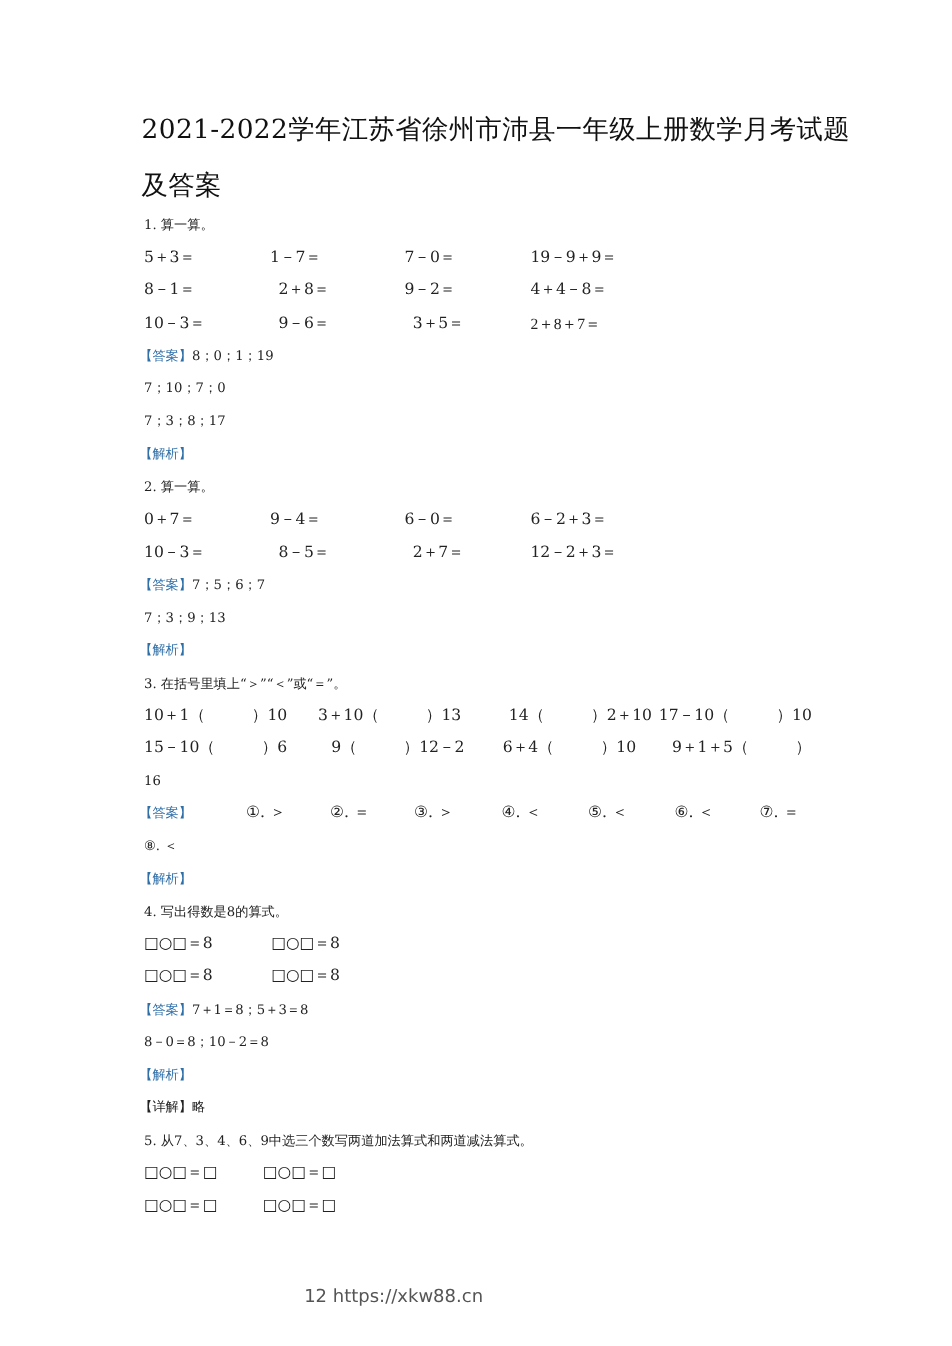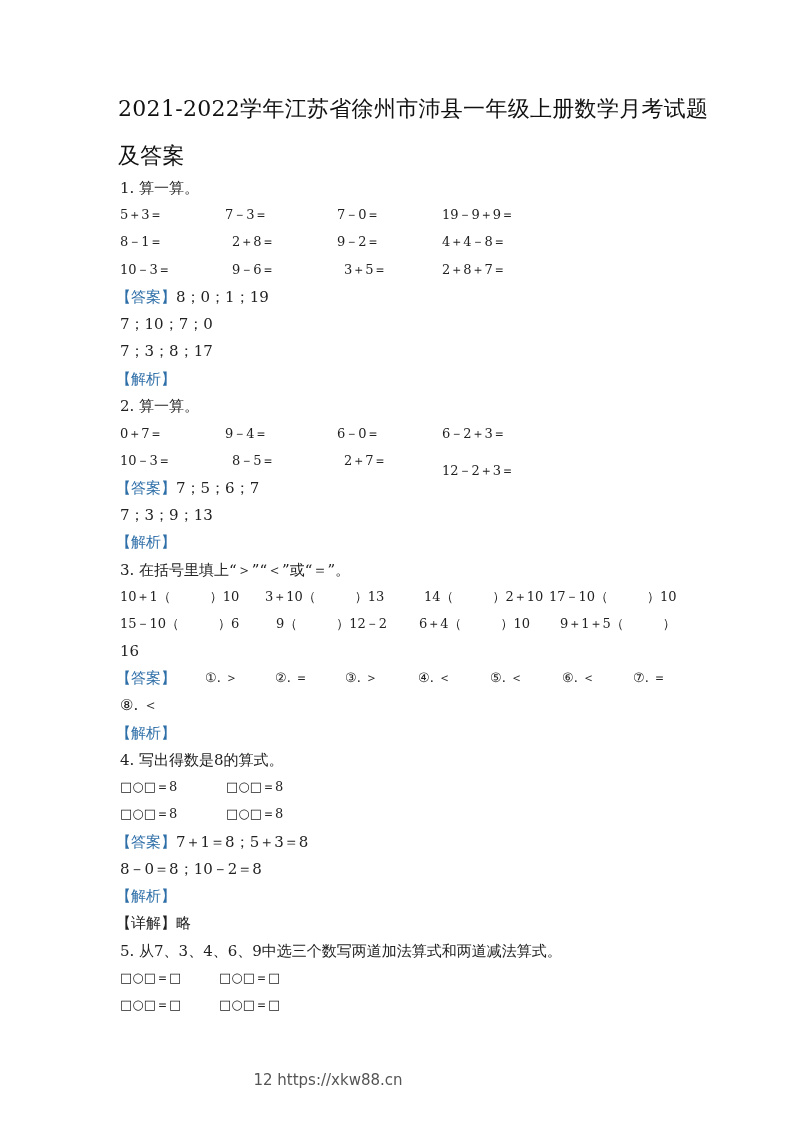--- a/index.html
+++ b/index.html
@@ -1,61 +1,61 @@
 <!DOCTYPE html>
 <html><head>
 <meta charset="utf-8">
 <style>
   html, body { margin: 0; padding: 0; background: #ffffff; }
   body { width: 793px; height: 1122px; position: relative; overflow: hidden;
          font-family: "DejaVu Serif", "Liberation Serif", serif; color: #222; }
   .page { position: absolute; left: 0; top: 0; width: 793px; height: 1122px; }
   .title { position: absolute; left: 118px; font-size: 22px; line-height: 26px; color: #111;
            font-family: "DejaVu Serif", "Liberation Serif", serif; letter-spacing: 0.3px; }
-  .line { position: absolute; left: 120px; font-size: 15px; line-height: 16px; white-space: nowrap; color: #222; }
+  .line { position: absolute; left: 120px; font-size: 11px; line-height: 16px; white-space: nowrap; color: #222; }
   .tag { color: #2f6fa8; }
   .cell { position: absolute; font-size: 13px; line-height: 16px; white-space: nowrap; }
   .footer { position: absolute; top: 1071px; left: 0; width: 656px; text-align: center;
             font-family: "DejaVu Sans", "Liberation Sans", sans-serif; font-size: 15px; color: #555; }
 </style>
 </head>
 <body>
 
 <div class="page">
 
   <div class="title" style="top:96px;">2021-2022学年江苏省徐州市沛县一年级上册数学月考试题</div>
   <div class="title" style="top:143px;">及答案</div>
 
   <div class="line" style="top:180px;">1. 算一算。</div>
   <div class="cell" style="top:207px;left:120px;">5＋3＝</div>
-  <div class="cell" style="top:207px;left:225px;">7－3＝</div>
+  <div class="cell" style="top:207px;left:225px;">1－7＝</div>
   <div class="cell" style="top:207px;left:337px;">7－0＝</div>
   <div class="cell" style="top:207px;left:442px;">19－9＋9＝</div>
   <div class="cell" style="top:234px;left:120px;">8－1＝</div>
   <div class="cell" style="top:234px;left:232px;">2＋8＝</div>
   <div class="cell" style="top:234px;left:337px;">9－2＝</div>
   <div class="cell" style="top:234px;left:442px;">4＋4－8＝</div>
   <div class="cell" style="top:262px;left:120px;">10－3＝</div>
   <div class="cell" style="top:262px;left:232px;">9－6＝</div>
   <div class="cell" style="top:262px;left:344px;">3＋5＝</div>
-  <div class="cell" style="top:262px;left:442px;">2＋8＋7＝</div>
+  <div class="cell" style="top:262px;left:442px;font-family:Liberation Serif, serif;">2＋8＋7＝</div>
   <div class="line" style="top:289px;left:116px;"><span class="tag">【答案】</span><span>8；0；1；19</span></div>
   <div class="line" style="top:316px;">7；10；7；0</div>
   <div class="line" style="top:343px;">7；3；8；17</div>
   <div class="line tag" style="top:371px;left:116px;">【解析】</div>
 
   <div class="line" style="top:398px;">2. 算一算。</div>
   <div class="cell" style="top:426px;left:120px;">0＋7＝</div>
   <div class="cell" style="top:426px;left:225px;">9－4＝</div>
   <div class="cell" style="top:426px;left:337px;">6－0＝</div>
   <div class="cell" style="top:426px;left:442px;">6－2＋3＝</div>
   <div class="cell" style="top:453px;left:120px;">10－3＝</div>
   <div class="cell" style="top:453px;left:232px;">8－5＝</div>
   <div class="cell" style="top:453px;left:344px;">2＋7＝</div>
-  <div class="cell" style="top:463px;left:442px;">12－2＋3＝</div>
+  <div class="cell" style="top:453px;left:442px;">12－2＋3＝</div>
   <div class="line" style="top:480px;left:116px;"><span class="tag">【答案】</span><span>7；5；6；7</span></div>
   <div class="line" style="top:507px;">7；3；9；13</div>
   <div class="line tag" style="top:534px;left:116px;">【解析】</div>
 
   <div class="line" style="top:562px;">3. 在括号里填上“＞”“＜”或“＝”。</div>
   <div class="cell" style="top:589px;left:120px;">10＋1（　　　）10</div>
   <div class="cell" style="top:589px;left:265px;">3＋10（　　　）13</div>
   <div class="cell" style="top:589px;left:404px;margin-left:20px;">14（　　　）2＋10</div>
   <div class="cell" style="top:589px;left:549px;">17－10（　　　）10</div>
   <div class="cell" style="top:616px;left:120px;">15－10（　　　）6</div>

